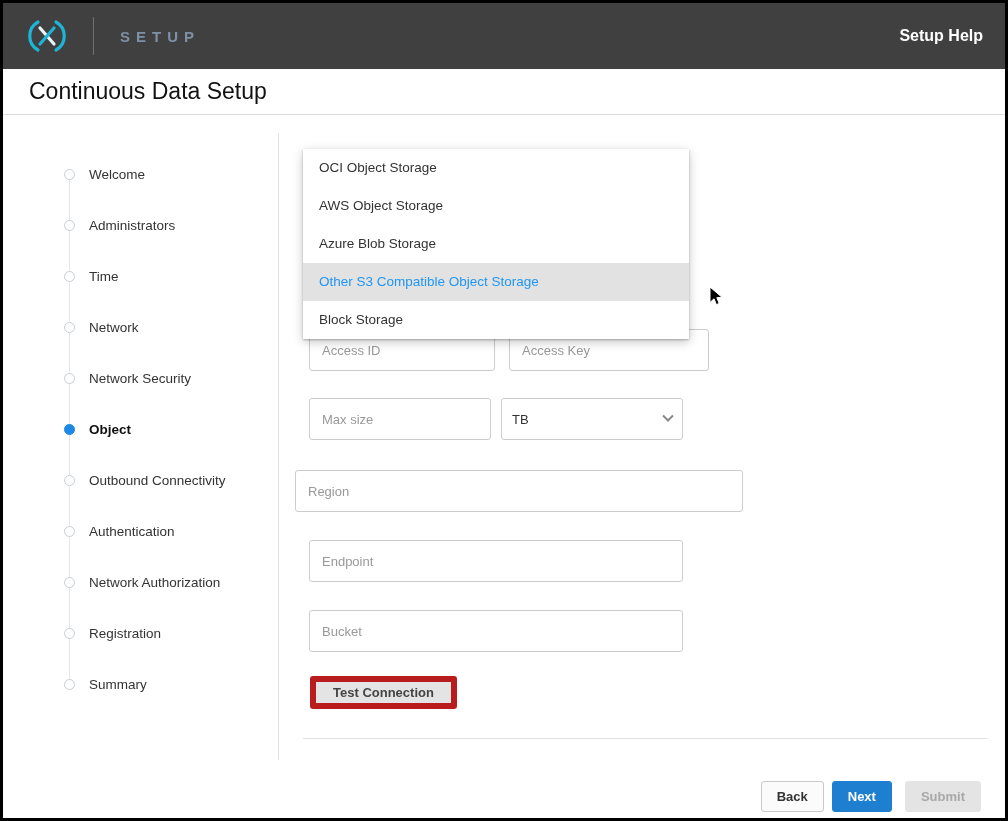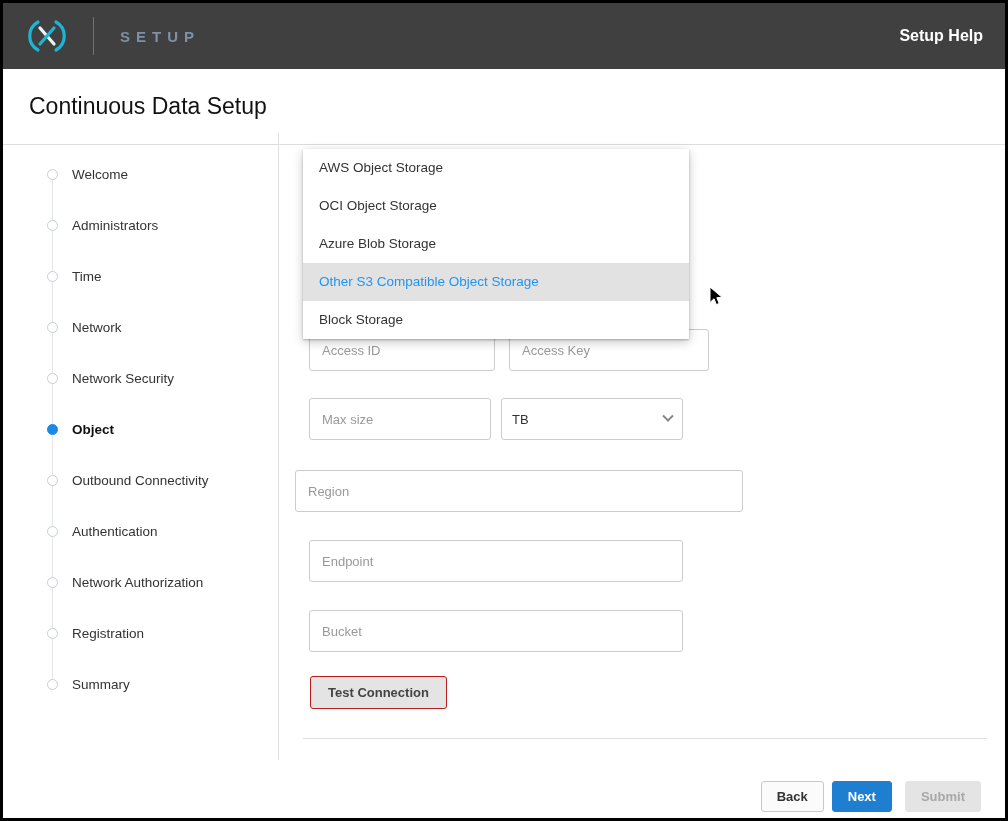--- a/index.html
+++ b/index.html
@@ -34,30 +34,30 @@
     letter-spacing: 6px;
   }
   .help-link {
     margin-left: auto; margin-right: 22px;
     color: #ffffff; font-size: 16px; font-weight: 700;
     text-decoration: none; cursor: pointer;
   }
 
   
   .titlebar {
-    position: absolute; top: 66px; left: 0; right: 0; height: 76px;
+    position: absolute; top: 66px; left: 0; right: 0; height: 46px;
     background: #fff; border-bottom: 1px solid #ddd;
     display: flex; align-items: center;
   }
   .titlebar h1 {
     margin-left: 26px; font-size: 23px; font-weight: 500; color: #121212;
   }
 
   
-  .stepper { position: absolute; left: 44px; top: 146px; width: 212px; }
+  .stepper { position: absolute; left: 61px; top: 146px; width: 212px; }
   .stepper::before {
     content: ''; position: absolute; left: 5px; top: 26px; bottom: 26px;
     width: 1px; background: #e3e6ea;
   }
   .step { display: flex; align-items: center; height: 51px; position: relative; cursor: pointer; }
   .dot {
     width: 11px; height: 11px; border-radius: 50%;
     border: 1px solid #c9ced6; background: #fff;
     margin-right: 14px; z-index: 1; flex: none;
   }
@@ -94,21 +94,21 @@
     font-size: 13px; color: #333; cursor: pointer;
   }
   .chevron {
     margin-left: auto; width: 8px; height: 8px;
     border-right: 2px solid #888; border-bottom: 2px solid #888;
     transform: rotate(45deg) translate(-2px, -2px);
   }
 
   .test-btn {
     position: absolute; left: 307px; top: 673px; height: 33px;
-    padding: 0 17px; background: #e4e4e4; border: 1px solid #b91c1c;
+    padding: 0 17px; background: #e4e4e4; border: 6px solid #b91c1c;
     border-radius: 3px; font-size: 13px; font-weight: 700; color: #444;
     font-family: "Liberation Sans", sans-serif; cursor: pointer;
   }
 
   .hdivider {
     position: absolute; left: 300px; top: 735px; width: 684px; height: 1px;
     background: #e2e2e2;
   }
 
   
@@ -223,22 +223,22 @@
 
   <input class="field" id="region" placeholder="Region" style="">
   <input class="field" id="endpoint" placeholder="Endpoint" style="">
   <input class="field" id="bucket" placeholder="Bucket" style="">
 
   <button class="test-btn">Test Connection</button>
 
   <div class="hdivider"></div>
 
   <div class="dropdown" id="dropdown">
+      <div class="dd-option">OCI Object Storage</div>
       <div class="dd-option">AWS Object Storage</div>
-      <div class="dd-option">OCI Object Storage</div>
       <div class="dd-option">Azure Blob Storage</div>
       <div class="dd-option highlighted">Other S3 Compatible Object Storage</div>
       <div class="dd-option">Block Storage</div>
     </div>
 
   <div class="cursor">
     <svg width="15" height="21" viewBox="0 0 15 21">
       <path d="M1,1 L1,16.5 L5,12.8 L7.4,18.6 L10.2,17.4 L7.8,11.7 L13,11.3 Z" fill="#000" stroke="#fff" stroke-width="1"></path>
     </svg>
   </div>

